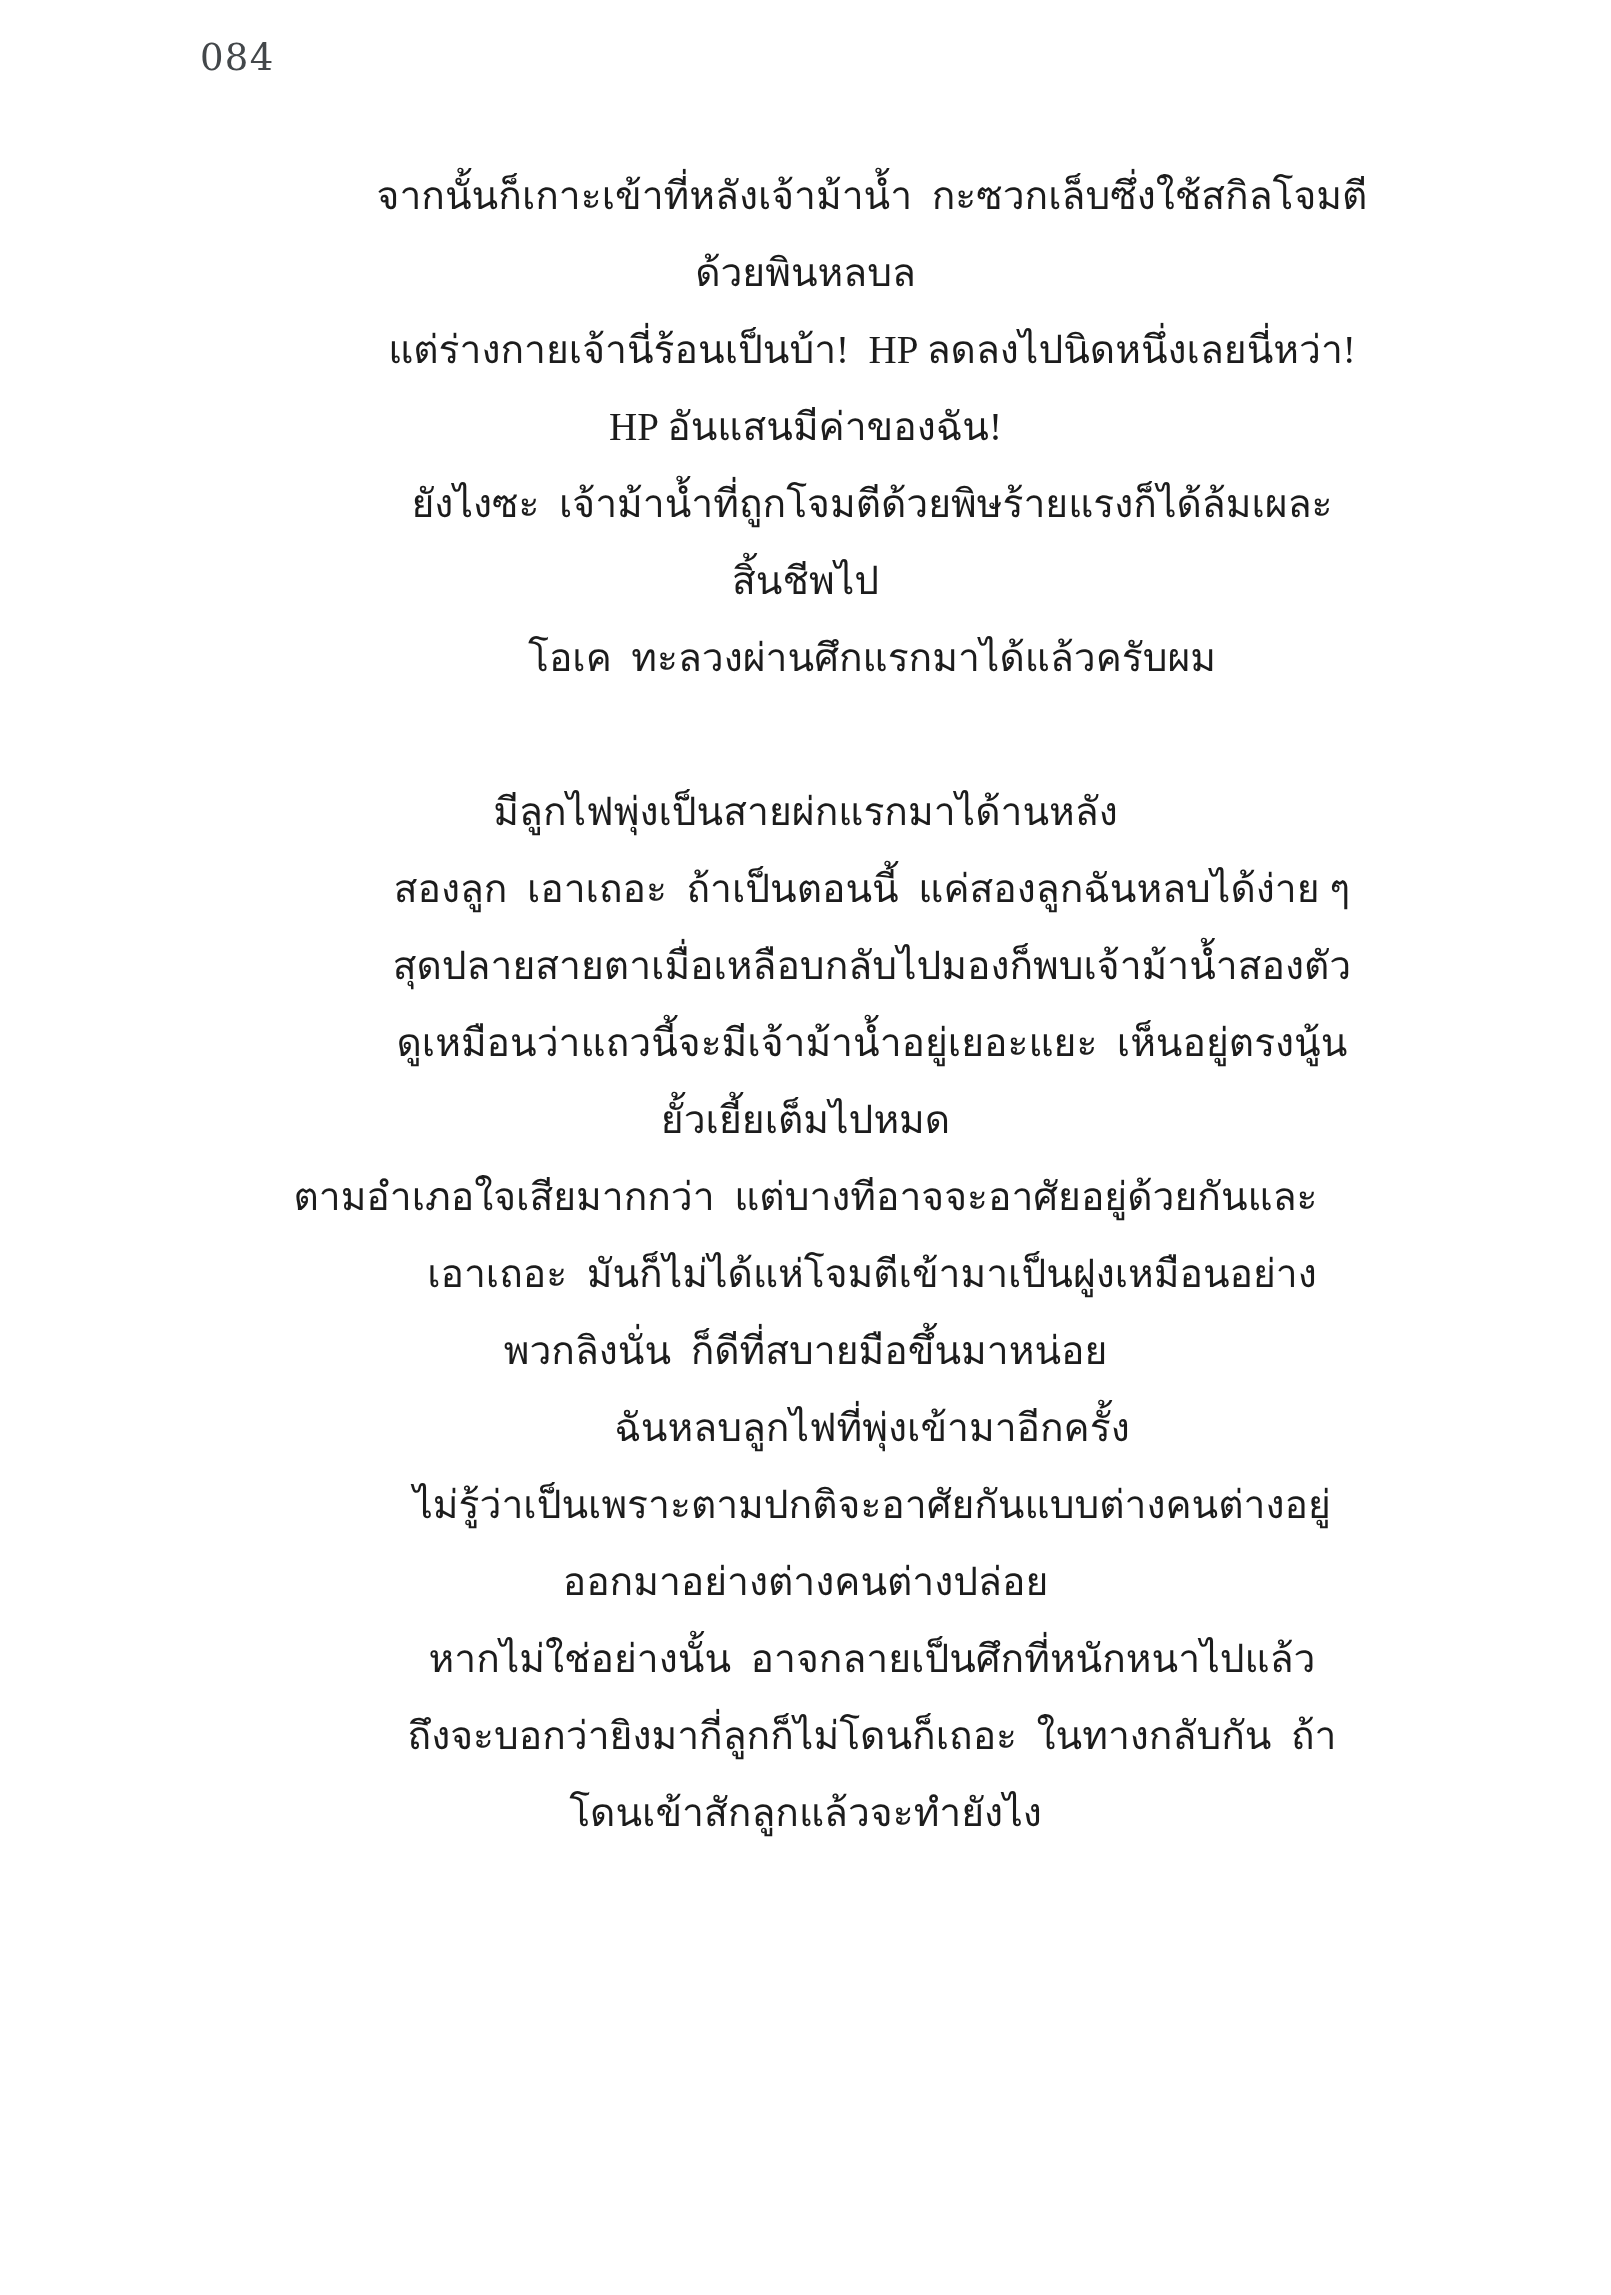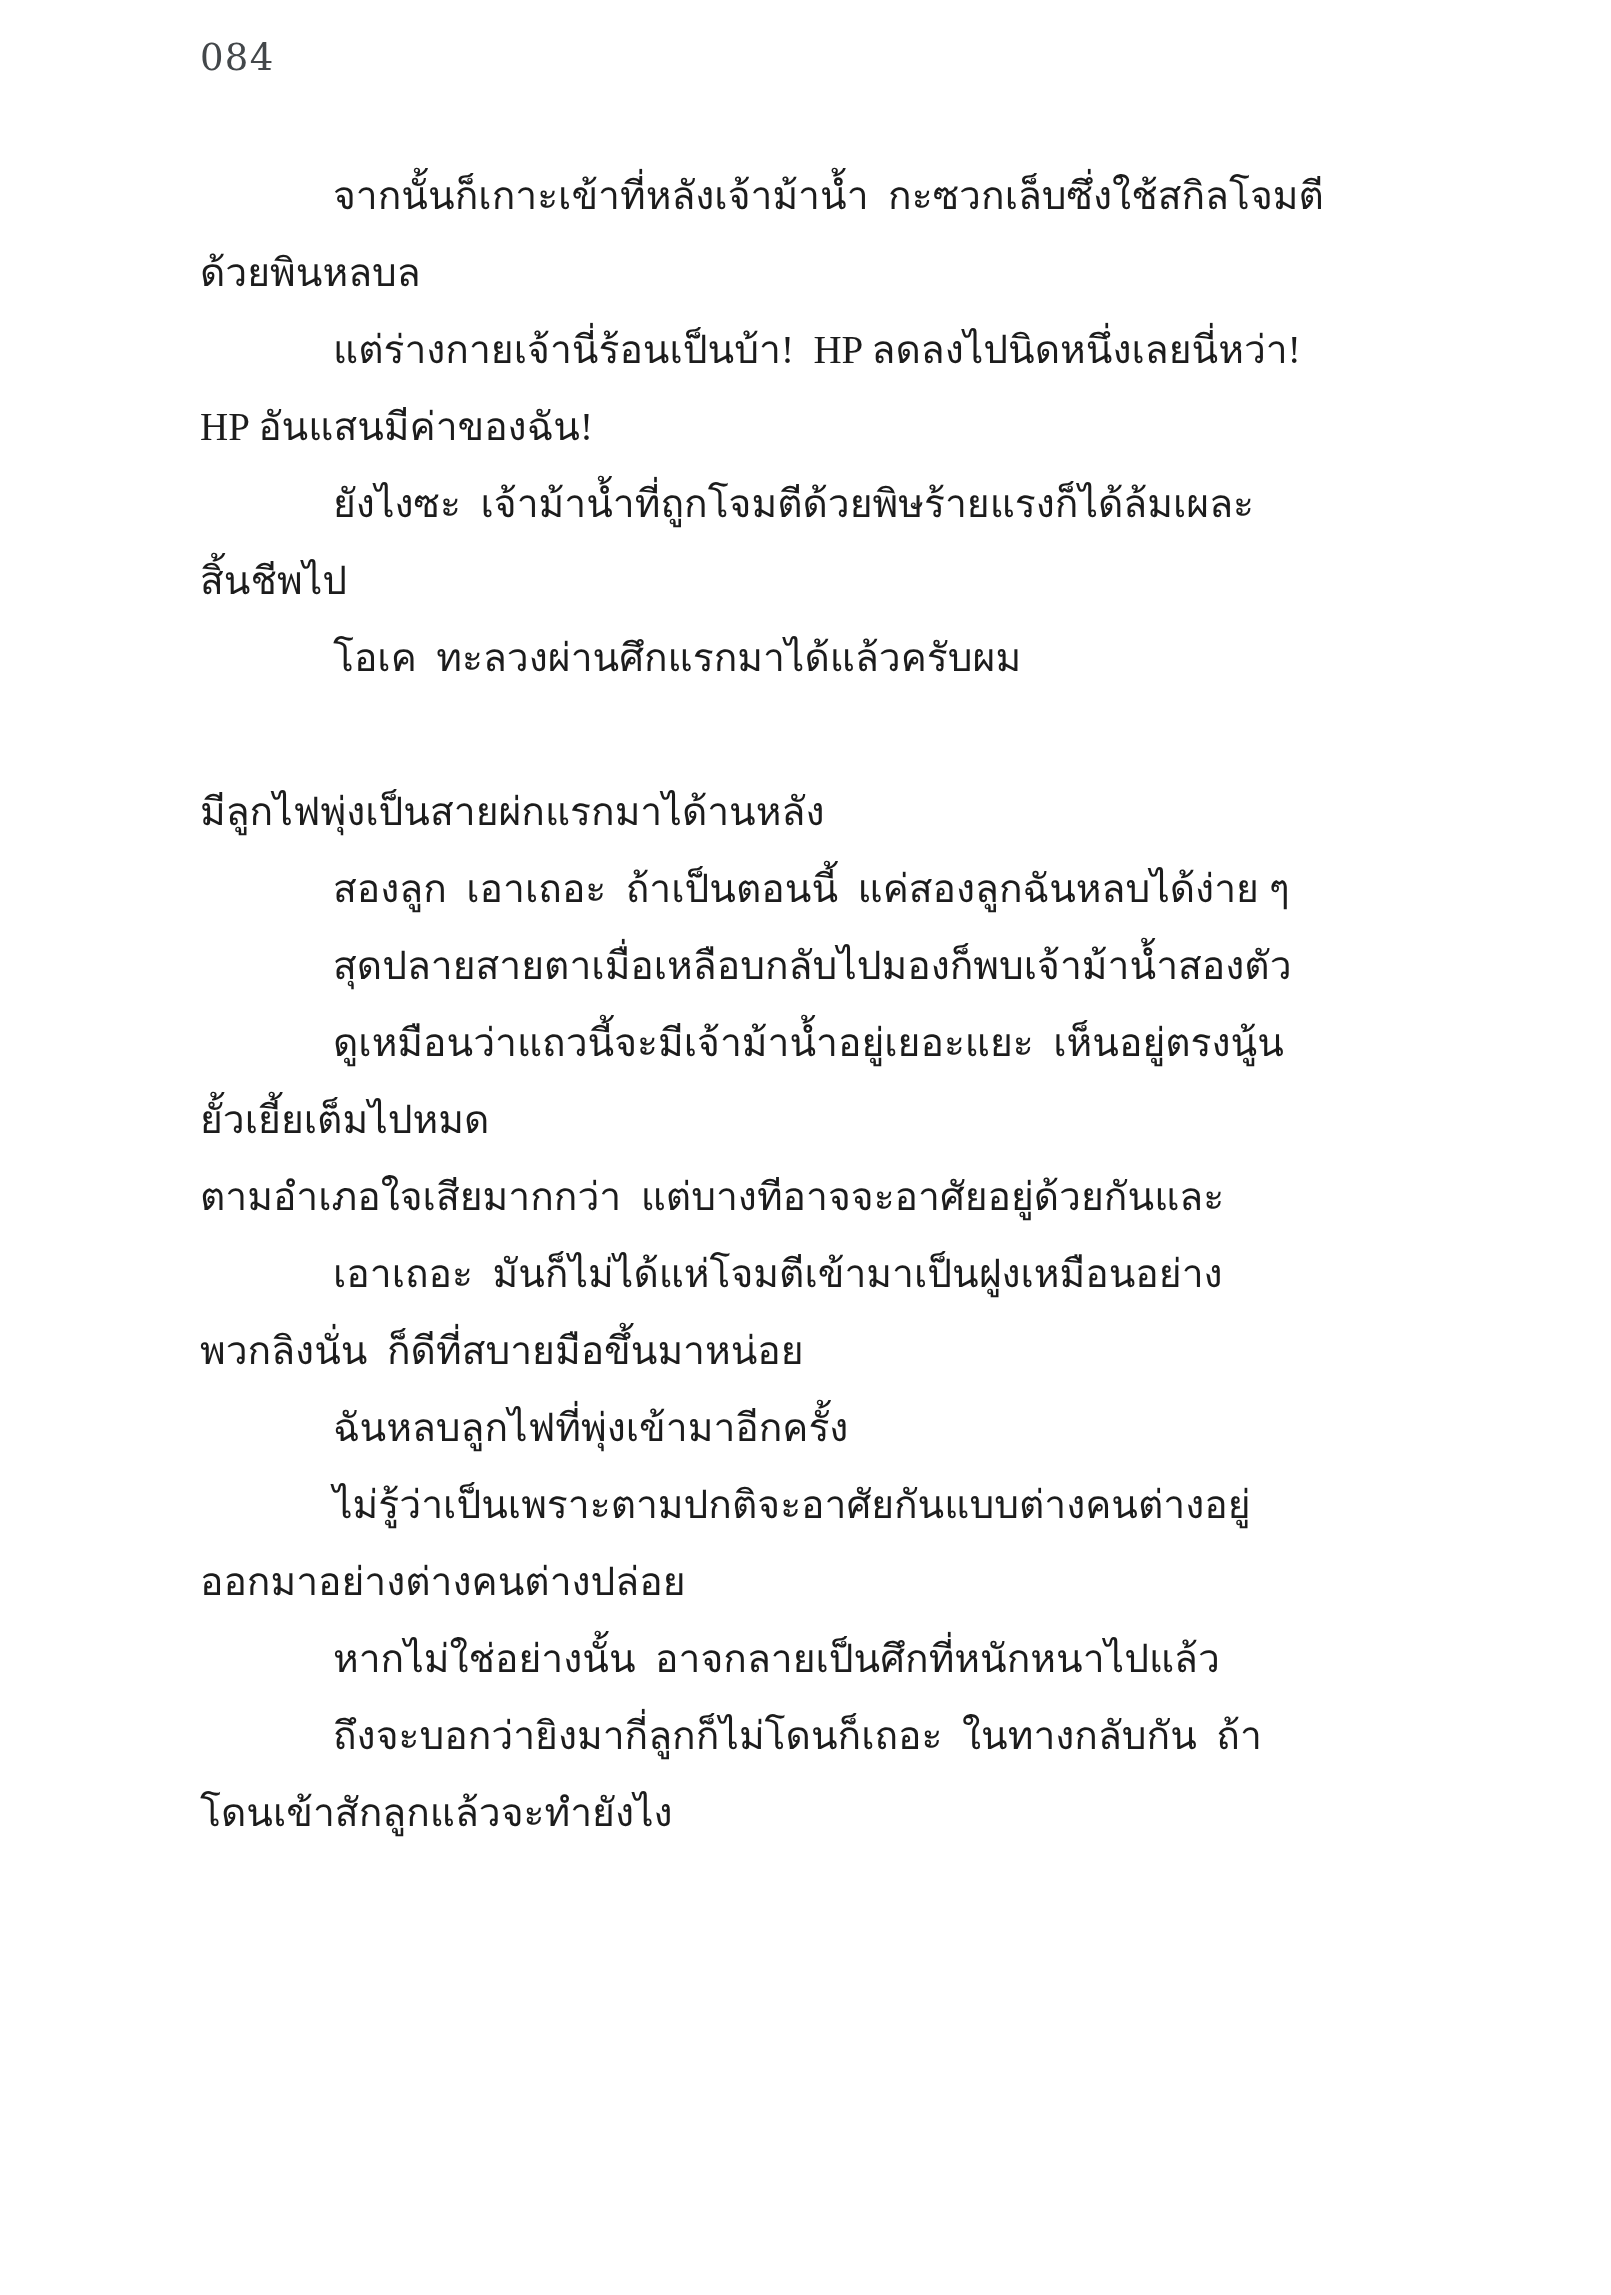--- a/index.html
+++ b/index.html
@@ -30,21 +30,21 @@
     left: 200px;
     top: 157px;
     width: 1211px;
     color: #1c1c1c;
     font-size: 39px;
     line-height: 77px;
   }
   .line {
     min-height: 77px;
     white-space: pre-wrap;
-    text-align: left;
+    text-align: center;
   }
   .line.indent {
     text-indent: 133px;
   }
   .line.spacer {
     height: 77px;
   }
   .web-svg {
     position: absolute;
     left: 0;

